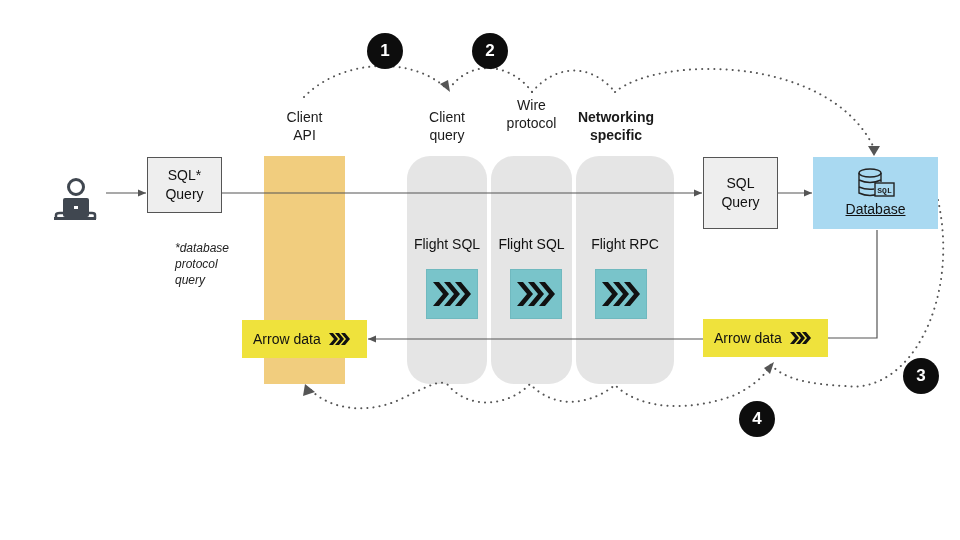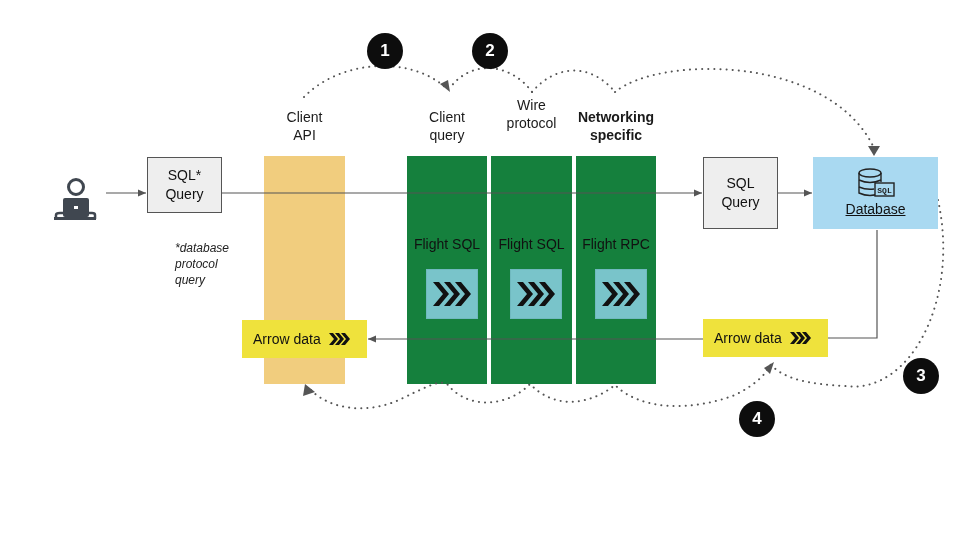--- a/index.html
+++ b/index.html
@@ -2,21 +2,21 @@
 <html><head>
 <meta charset="utf-8">
 <style>
   html, body { margin:0; padding:0; background:#ffffff; }
   body { width:960px; height:540px; position:relative; overflow:hidden;
          font-family:"Liberation Sans", "DejaVu Sans", sans-serif; color:#111; }
   .abs { position:absolute; }
   .lbl { position:absolute; text-align:center; font-size:14px; line-height:18px; color:#1a1a1a; }
   .col { position:absolute; top:156px; height:228px; }
   .col-orange { background:#f1cd7e; }
-  .col-teal { background:#15803d; }
+  .col-teal { background:#e5e5e5;border-radius:23px; }
   .col-title { position:absolute; width:100%; top:80px; text-align:center; font-size:14px; color:#111; }
   .chev-box { position:absolute; left:19px; width:52px; height:50px; top:113px;
               background:#79c4ca; border:1px solid #70b9bf; box-sizing:border-box; }
   .box { position:absolute; box-sizing:border-box; display:flex; align-items:center; justify-content:center;
          text-align:center; font-size:14px; line-height:19px; }
   .sqlbox { background:#eeeeee; border:1.3px solid #555; }
   .dbbox { background:#a9d9f1; flex-direction:column; }
   .arrowdata { background:#efe23c; font-size:14px; justify-content:flex-start; padding-left:11px; }
   .badge { position:absolute; width:36px; height:36px; border-radius:50%; background:#0d0d0d; color:#fff;
            font-weight:bold; font-size:17px; display:flex; align-items:center; justify-content:center; }
@@ -58,21 +58,21 @@
     <svg width="50" height="48" viewBox="0 0 50 48">
         <g fill="#111">
       <path d="M6,12 L12,12 L22,24 L12,36 L6,36 L16,24 Z"></path>
       <path d="M17,12 L23,12 L33,24 L23,36 L17,36 L27,24 Z"></path>
       <path d="M28,12 L34,12 L44,24 L34,36 L28,36 L38,24 Z"></path>
     </g>
       </svg>
   </div>
 </div>
 
-<div class="col col-teal" style="left:576px;width:80px;">
+<div class="col col-teal" style="left:576px;width:98px;">
   <div class="col-title">Flight RPC</div>
   <div class="chev-box">
     <svg width="50" height="48" viewBox="0 0 50 48">
         <g fill="#111">
       <path d="M6,12 L12,12 L22,24 L12,36 L6,36 L16,24 Z"></path>
       <path d="M17,12 L23,12 L33,24 L23,36 L17,36 L27,24 Z"></path>
       <path d="M28,12 L34,12 L44,24 L34,36 L28,36 L38,24 Z"></path>
     </g>
       </svg>
   </div>

